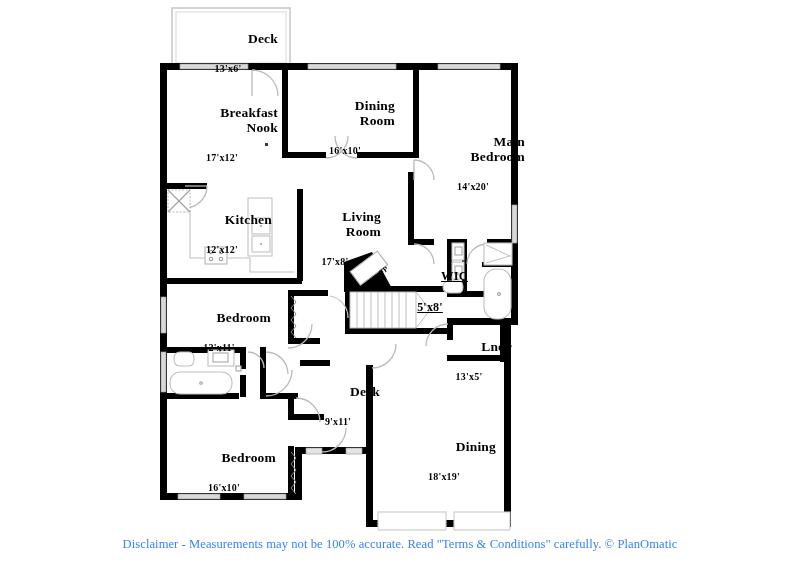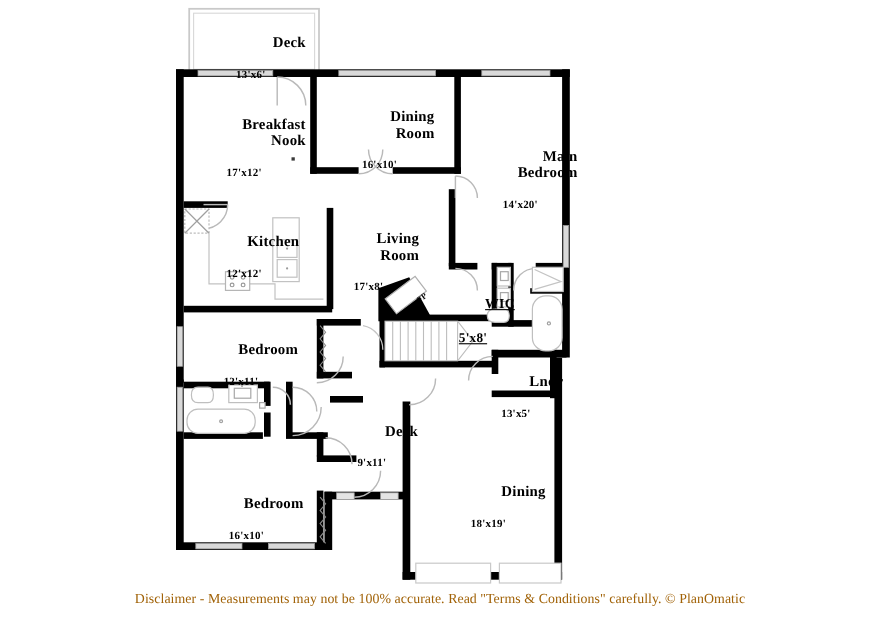--- a/index.html
+++ b/index.html
@@ -59,21 +59,21 @@
     pointer-events: none;
   }
   #disclaimer {
     position: absolute;
     left: 0;
     top: 537px;
     width: 800px;
     text-align: center;
     font-family: "Liberation Serif", serif;
     font-size: 12.6px;
-    color: #a16207;
+    color: #3b82f6;
     letter-spacing: 0.05px;
   }
 </style>
 </head>
 <body>
 
 <div id="plan-root">
 
   <svg id="floorplan" viewBox="0 0 800 582">
 

